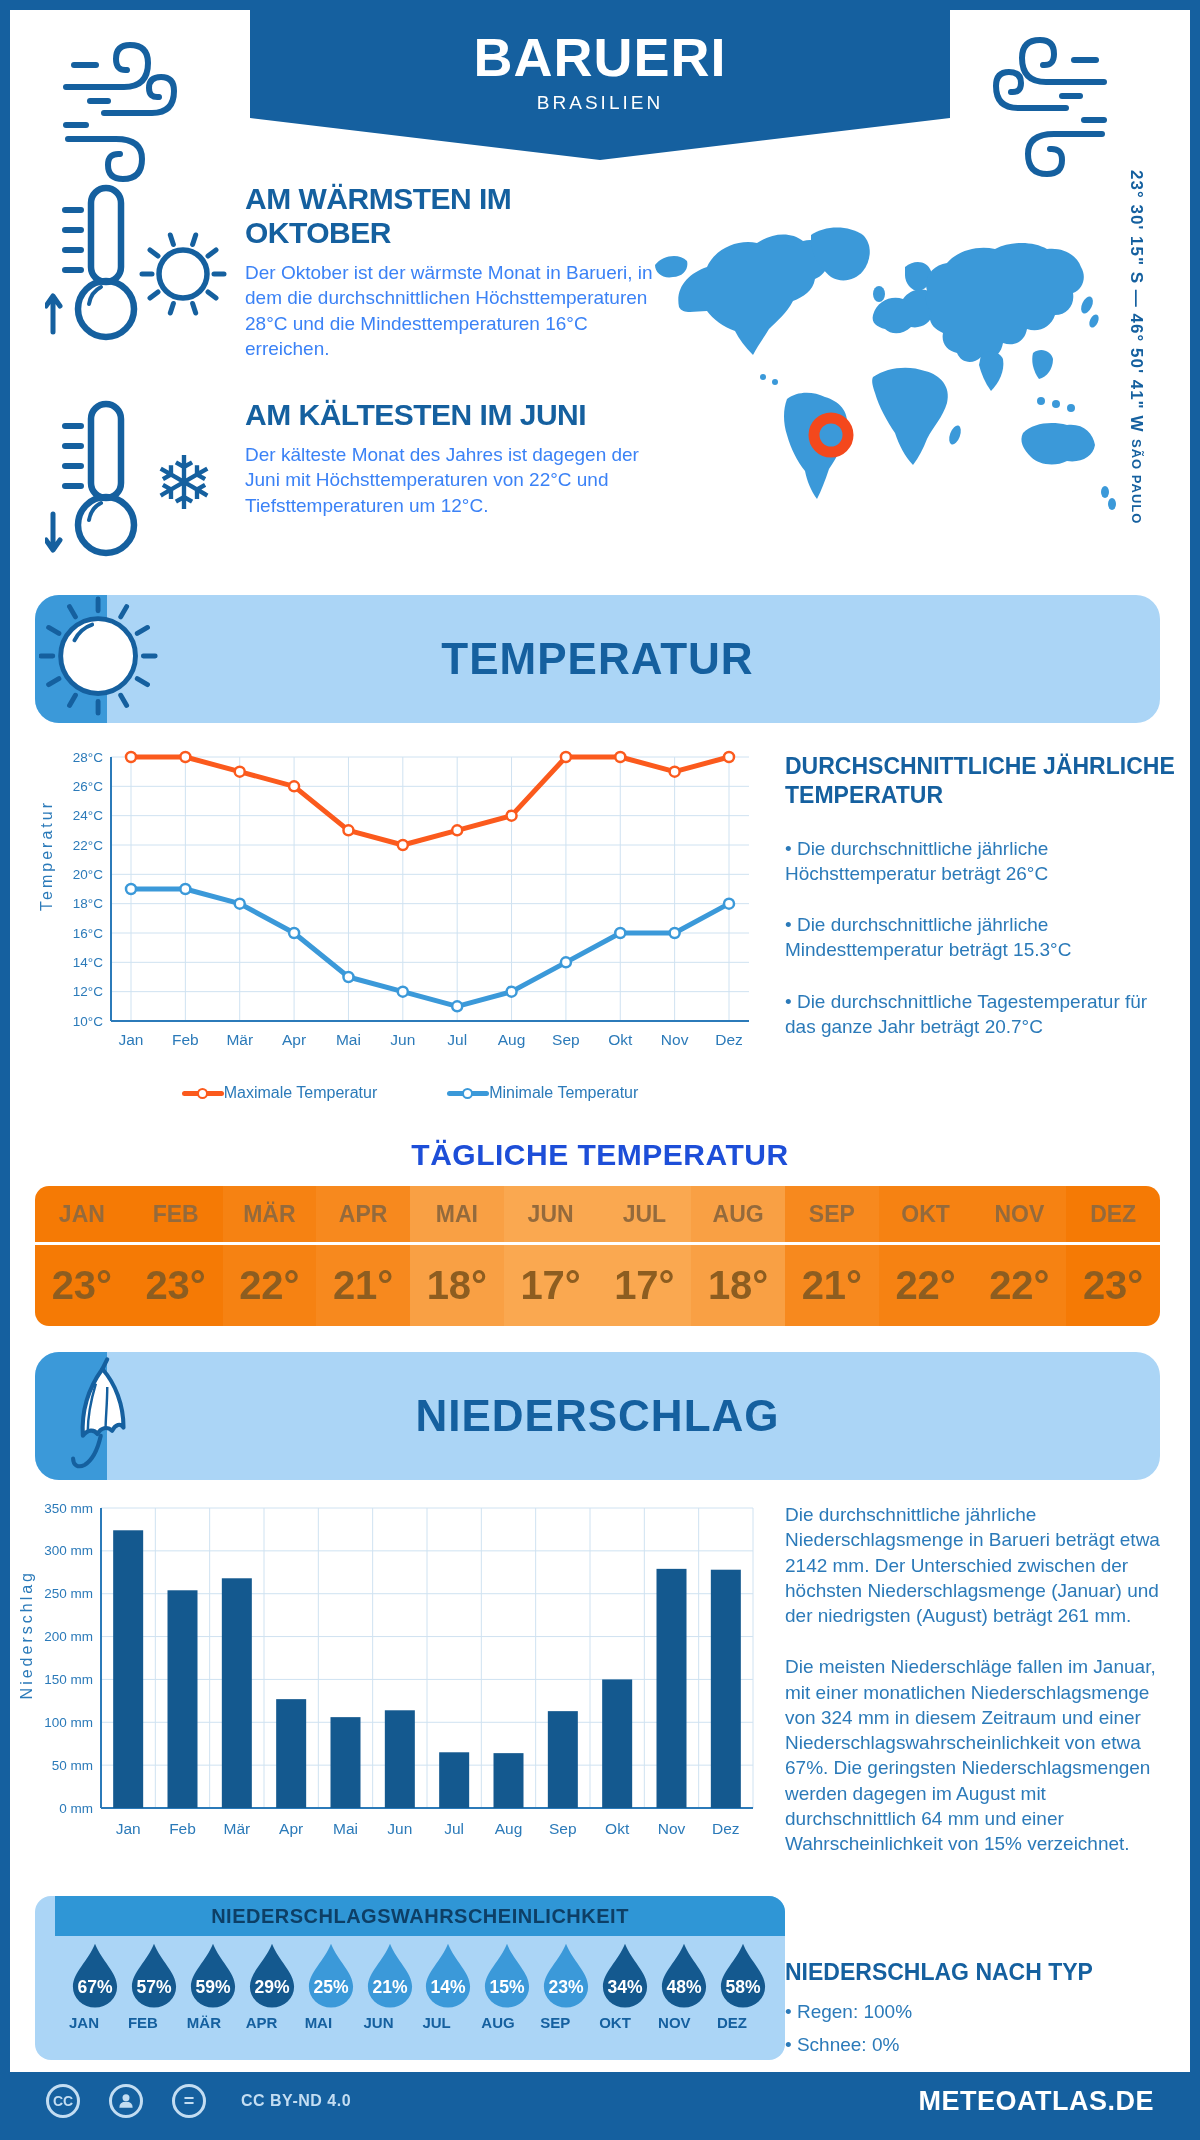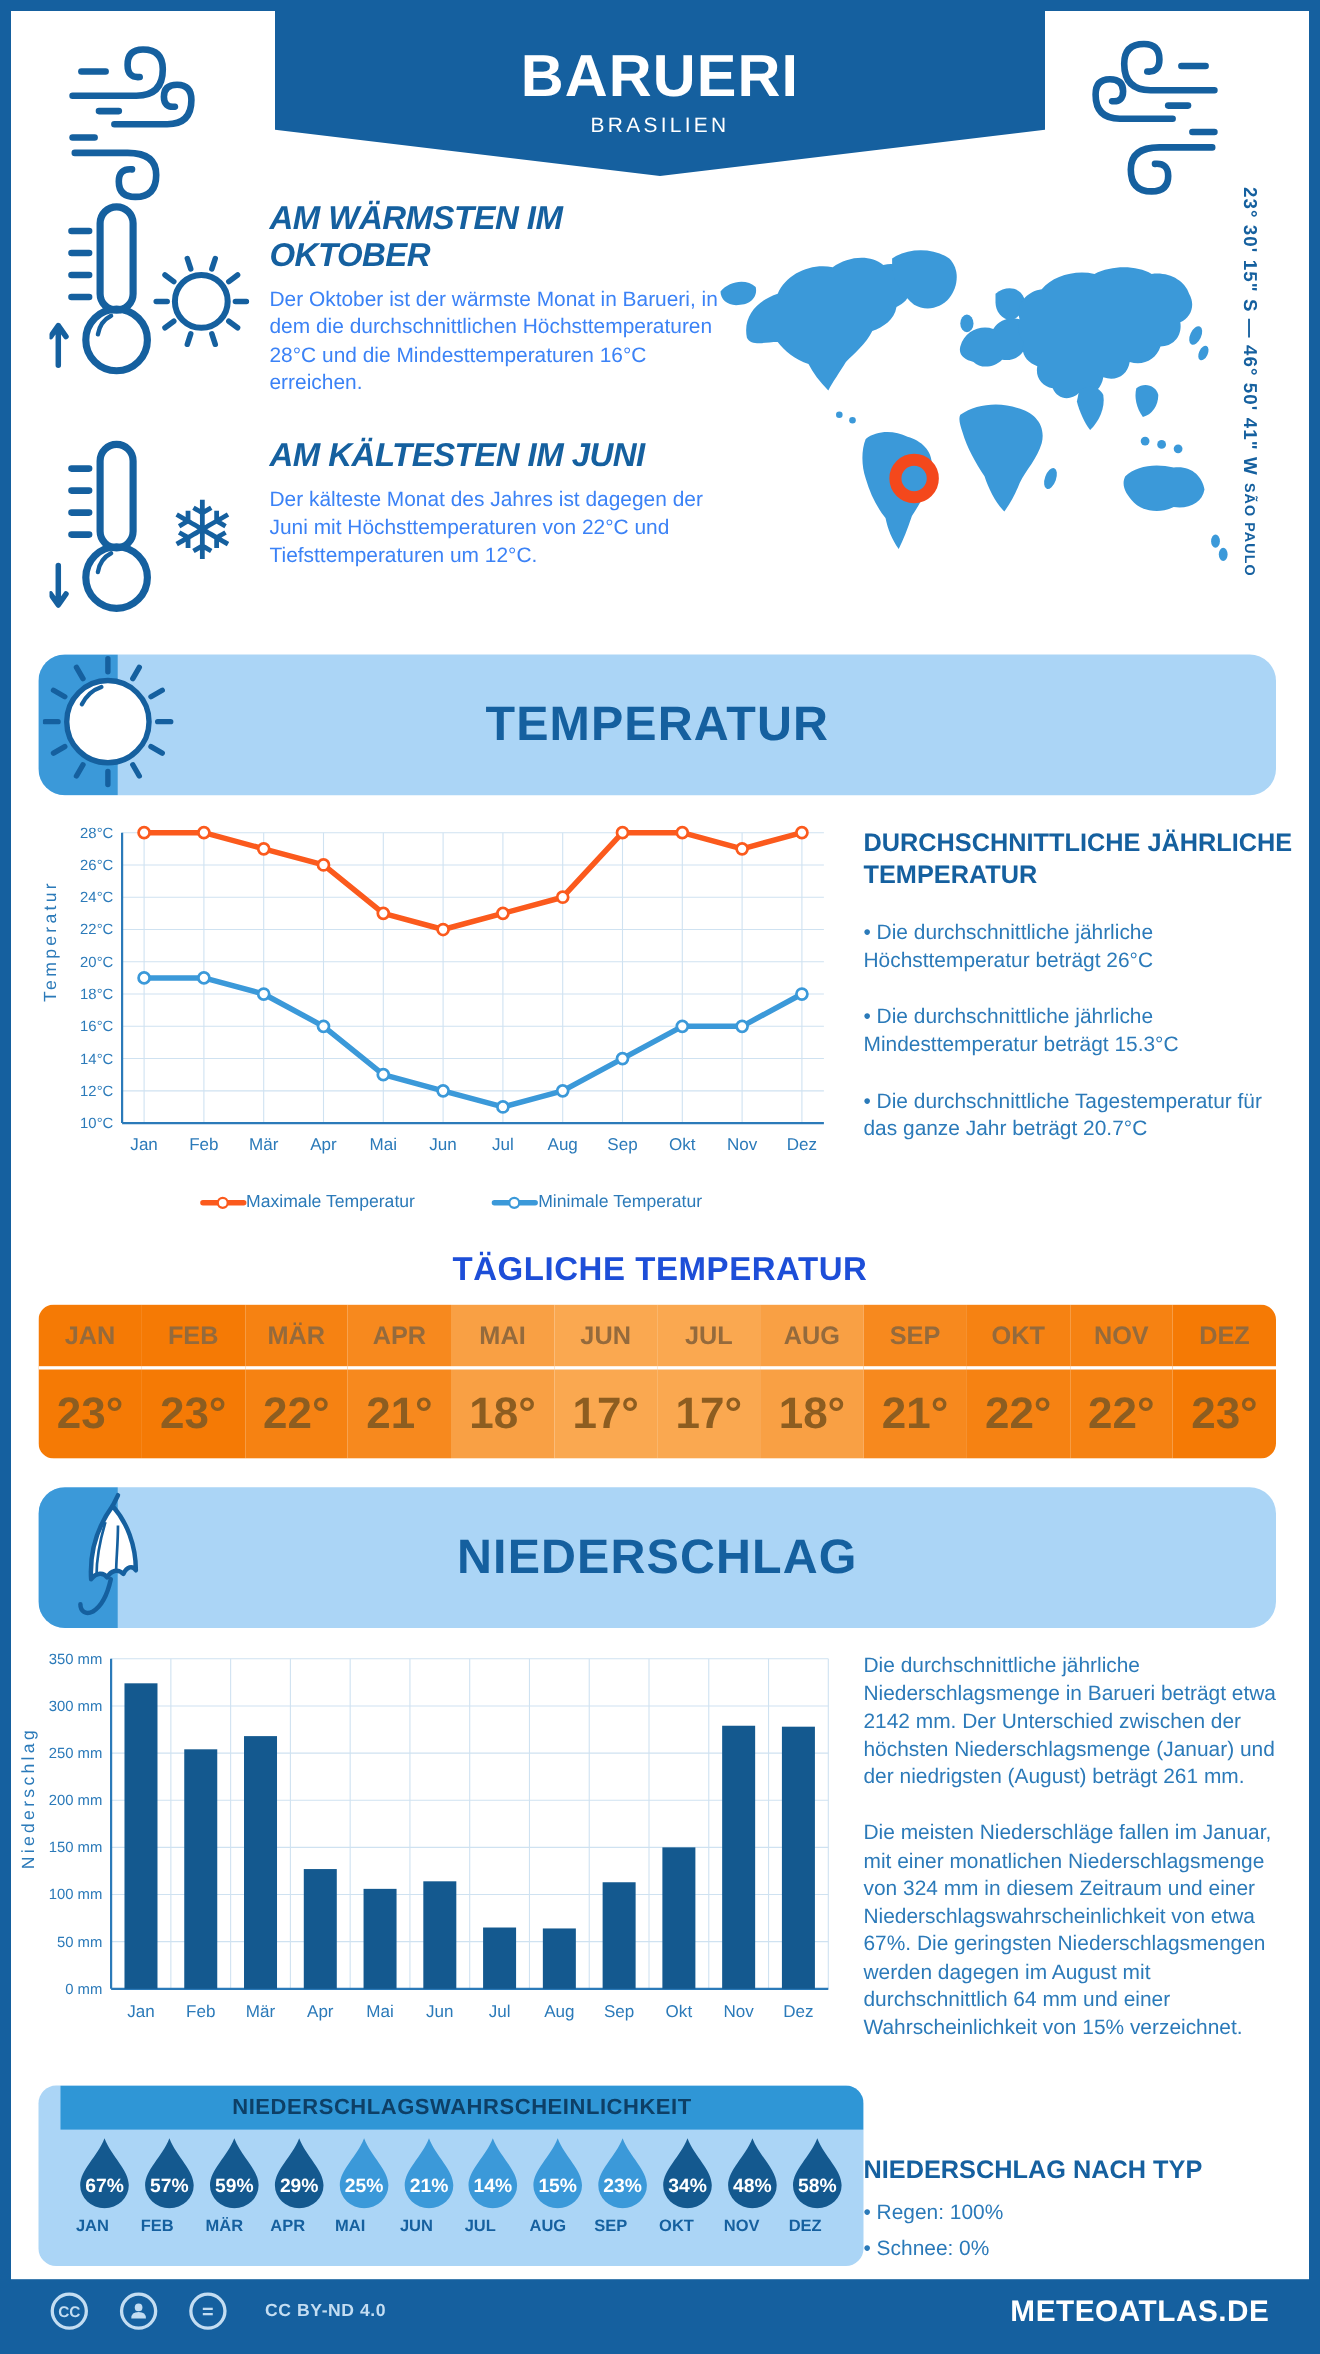--- a/index.html
+++ b/index.html
@@ -4,28 +4,28 @@
 <style>
   html,body{margin:0;padding:0;background:#e8eef3;}
   .page{position:relative;width:1200px;height:2140px;margin:0 auto;background:#ffffff;
         border:10px solid #15609f;box-sizing:border-box;overflow:hidden;
         font-family:"Liberation Sans",sans-serif;}
   .abs{position:absolute;}
 
   
   .hdr-banner{left:240px;top:0;width:700px;height:150px;background:#15609f;color:#fff;
     clip-path:polygon(0 0,100% 0,100% 72%,50% 100%,0 72%);text-align:center;}
-  .hdr-title{margin-top:28px;font-size:54px;font-weight:bold;letter-spacing:1px;}
+  .hdr-title{margin-top:16px;font-size:54px;font-weight:bold;letter-spacing:1px;}
   .hdr-sub{margin-top:4px;font-size:19px;letter-spacing:3px;}
   .wind{width:150px;height:160px;}
 
   
   .info-block{display:flex;width:620px;}
   .info-icon{width:200px;flex:0 0 200px;position:relative;}
-  .info-text h2{margin:0 0 10px 0;font-size:30px;color:#15609f;letter-spacing:-0.5px;font-style:italic;}
+  .info-text h2{margin:0 0 10px 0;font-size:30px;color:#15609f;letter-spacing:-0.5px;}
   .info-text p{margin:0;font-size:19px;line-height:1.33;color:#3b82f6;width:410px;}
   .snowflake{position:absolute;left:108px;top:48px;font-family:"DejaVu Sans",sans-serif;
     font-size:74px;color:#15609f;line-height:1;}
 
   
   .coords{left:1116px;top:160px;height:440px;writing-mode:vertical-rl;color:#15609f;}
   .coords .big{font-size:17px;font-weight:bold;letter-spacing:1px;}
   .coords .small{font-size:13px;font-weight:bold;letter-spacing:1px;margin-top:2px;}
 
   

